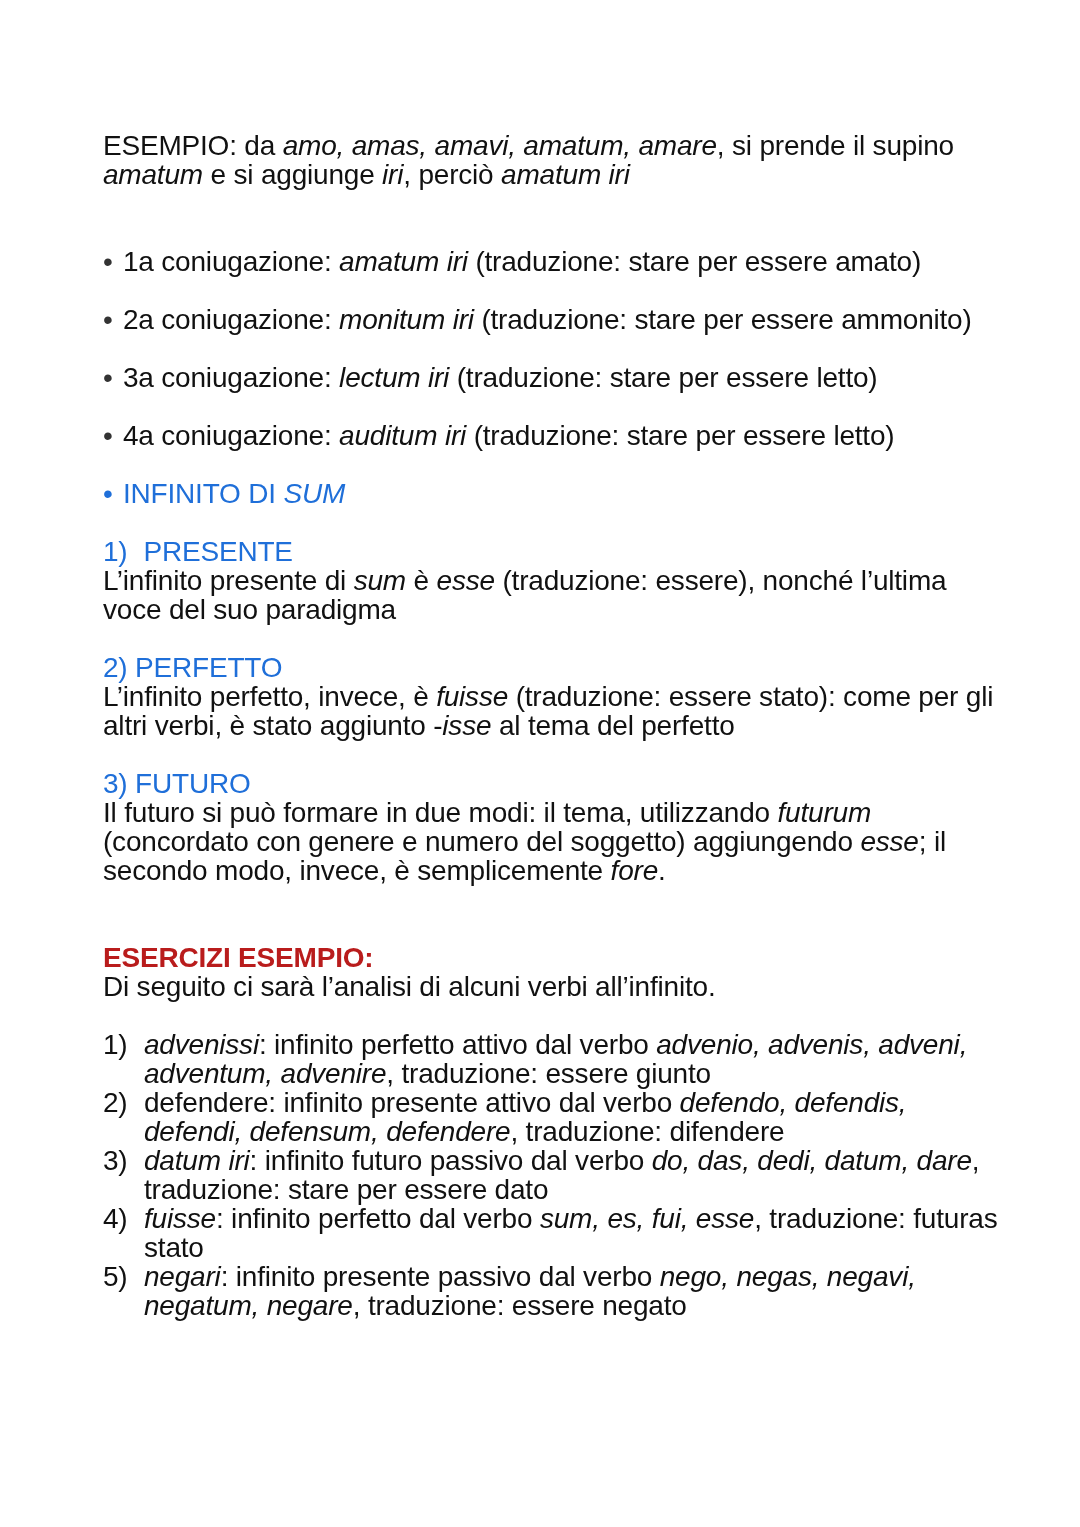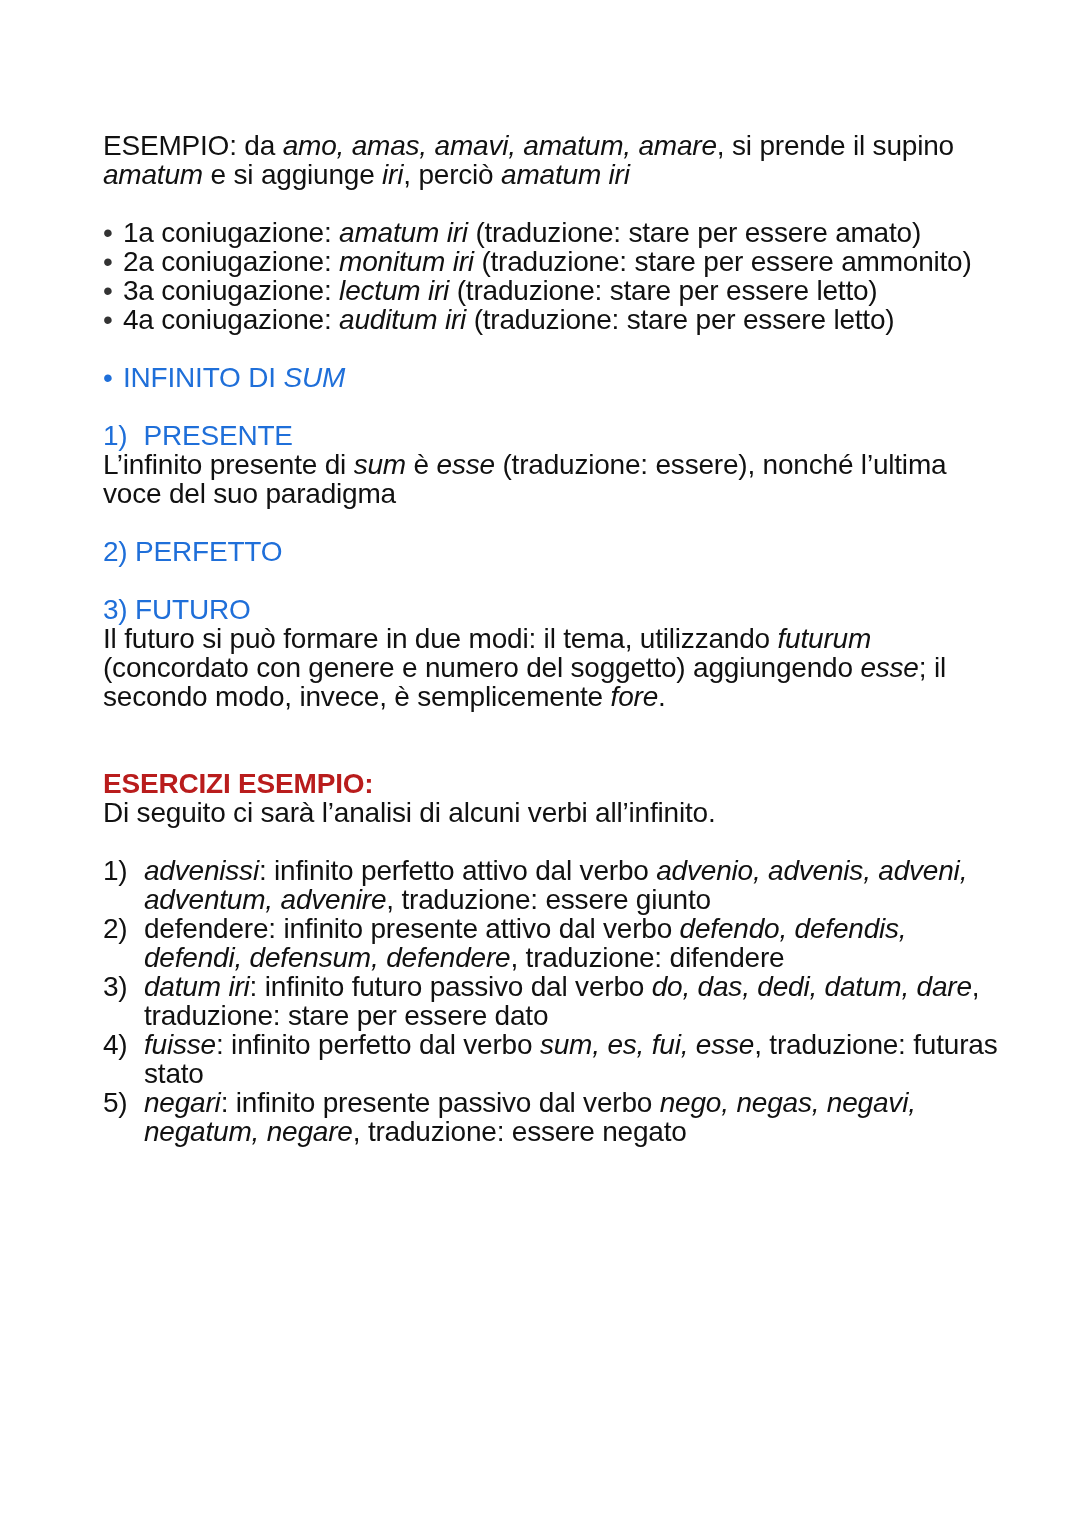--- a/index.html
+++ b/index.html
@@ -9,21 +9,21 @@
     font-family: "Liberation Sans", sans-serif;
     font-size: 28px; line-height: 29px; color: #111111;
     letter-spacing: -0.2px;
   }
   p { margin: 0; }
   .gap { height: 29px; }
   .blue { color: #1f6fd9; }
   .green { color: #b91c1c; font-weight: bold; }
   i { font-style: italic; }
   ul.bullets { list-style: none; margin: 0; padding: 0; }
-  ul.bullets li { position: relative; padding-left: 20px; }
+  ul.bullets li { position: relative; padding-left: 20px; margin-top: 29px; }
   ul.bullets li::before { content: "•"; position: absolute; left: 0; top: 0; color: #333; }
   .heading-bullet { position: relative; padding-left: 20px; }
   .heading-bullet::before { content: "•"; position: absolute; left: 0; color: #1f6fd9; }
   ol.ex { list-style: none; margin: 0; padding: 0; }
   ol.ex li { position: relative; padding-left: 41px; }
   ol.ex li .num { position: absolute; left: 0; top: 0; }
 </style>
 </head>
 <body>
 
@@ -53,20 +53,21 @@
   </p>
   <div class="gap"></div>
 
   <p class="blue">
     <span>1)</span><span style="display:inline-block;width:16px"></span><span>PRESENTE</span>
   </p>
   <p><span>L’infinito presente di </span><i>sum</i><span> è </span><i>esse</i><span> (traduzione: essere), nonché l’ultima voce del suo paradigma</span></p>
   <div class="gap"></div>
 
   <p class="blue">2) PERFETTO</p>
+  <p><span>L’infinito perfetto, invece, è </span><i>fuisse</i><span> (traduzione: essere stato): come per gli altri verbi, è stato aggiunto -</span><i>isse</i><span> al tema del perfetto</span></p>
   <div class="gap"></div>
 
   <p class="blue">3) FUTURO</p>
   <p><span>Il futuro si può formare in due modi: il tema, utilizzando </span><i>futurum</i><span> (concordato con genere e numero del soggetto) aggiungendo </span><i>esse</i><span>; il secondo modo, invece, è semplicemente </span><i>fore</i><span>.</span></p>
   <div class="gap"></div>
 
   <ul class="bullets">
   </ul>
   <div class="gap"></div>
 

